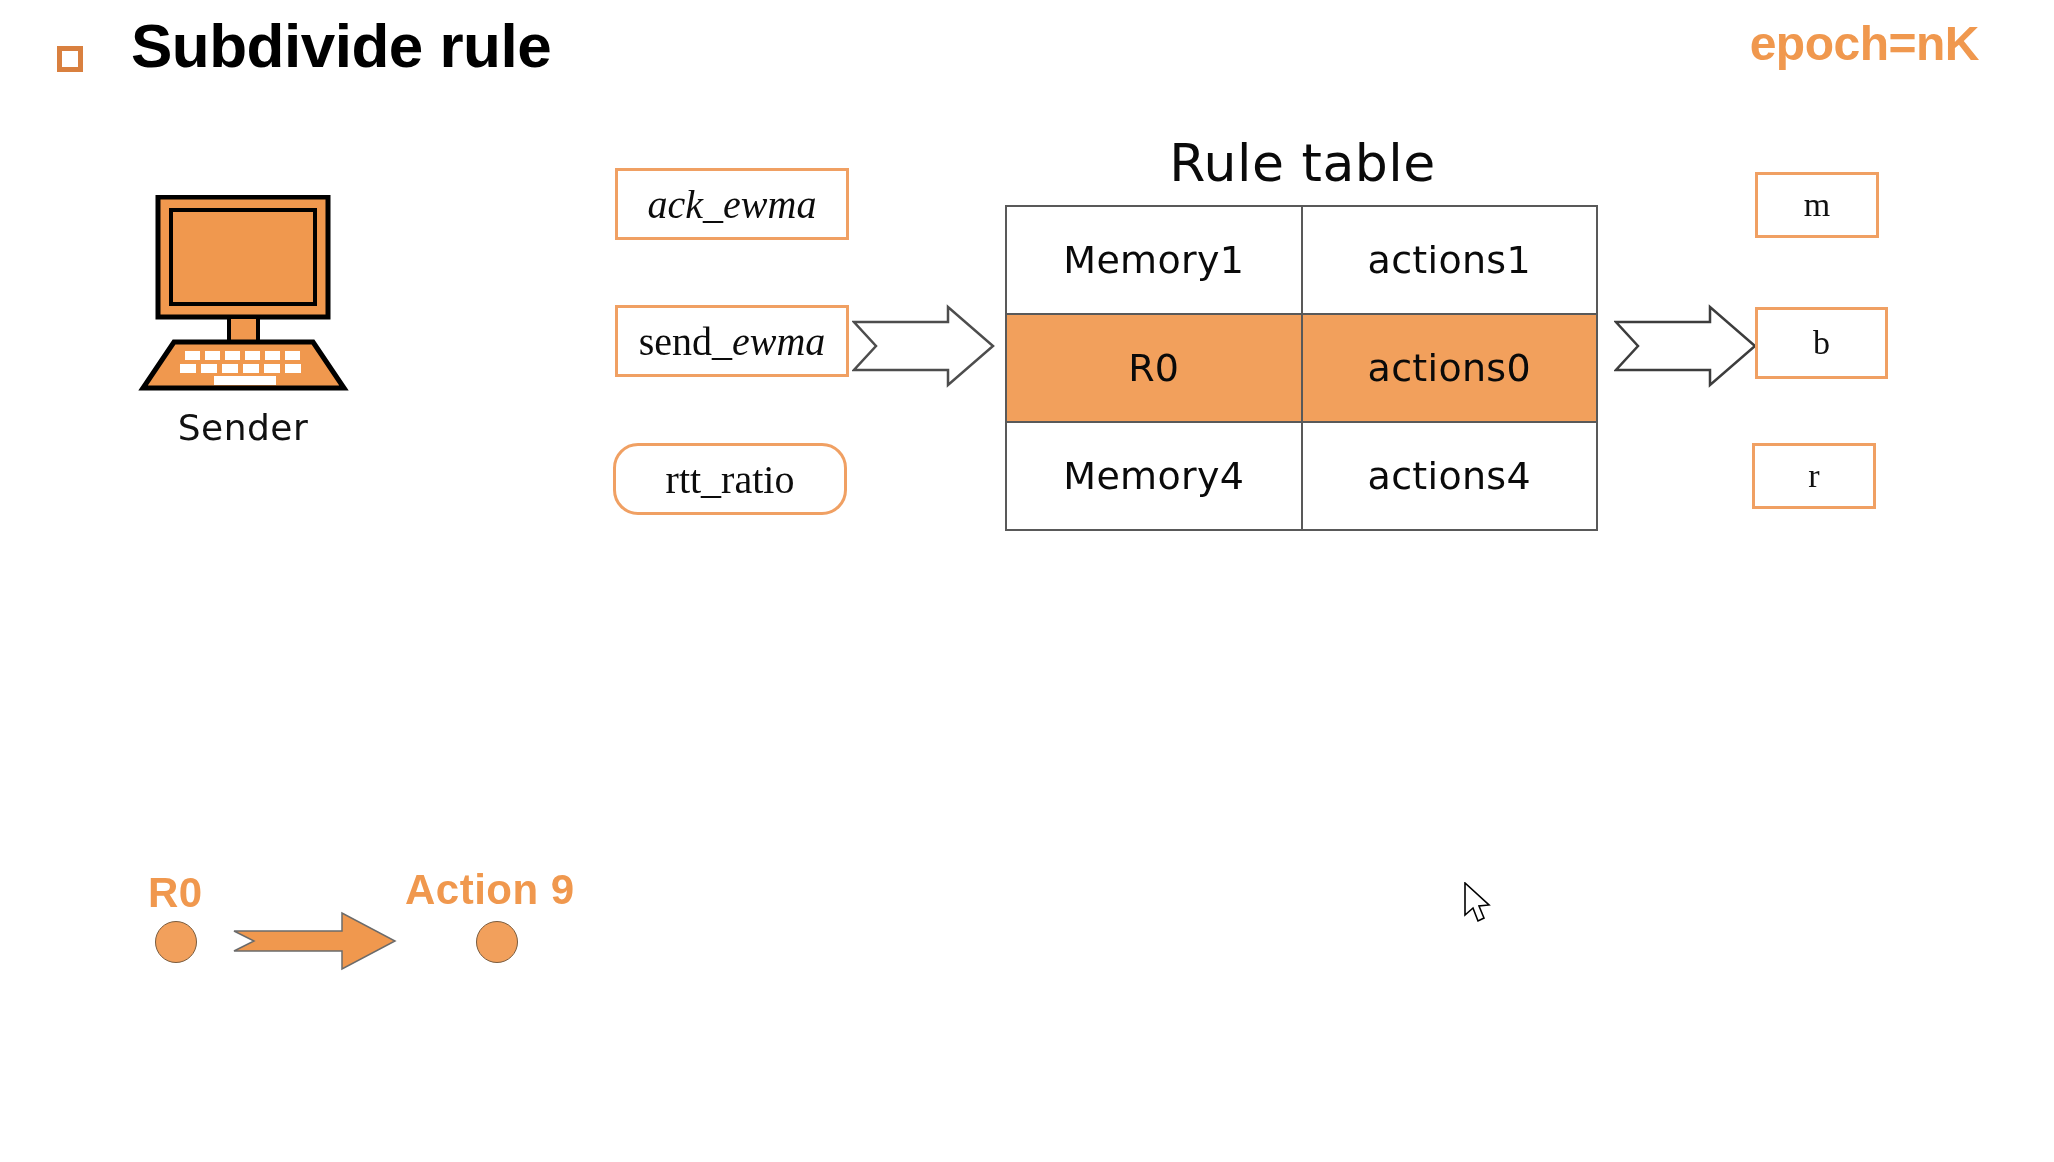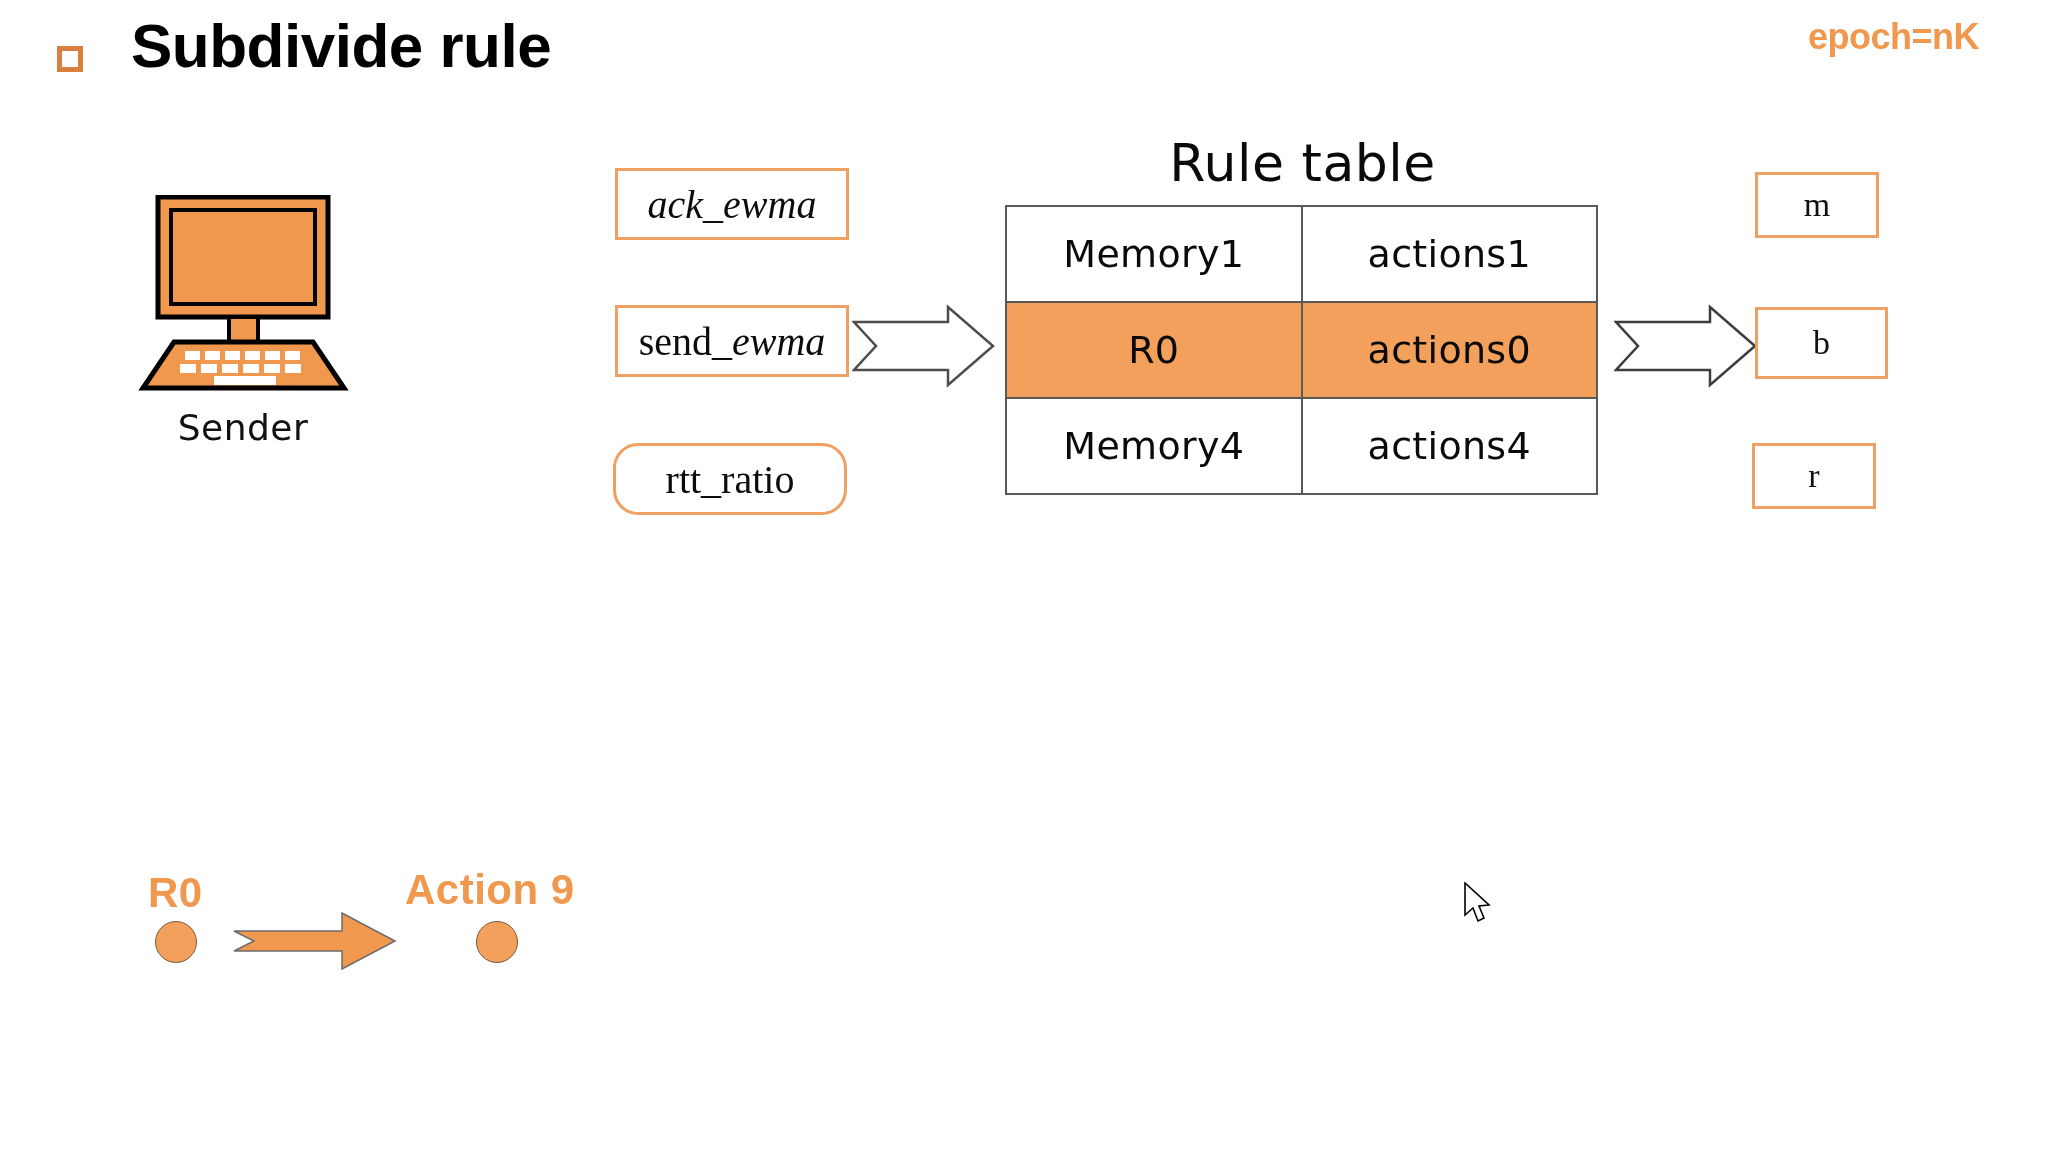--- a/index.html
+++ b/index.html
@@ -44,21 +44,21 @@
     color: #000000;
     letter-spacing: -0.5px;
     white-space: nowrap;
   }
   .epoch-label {
     position: absolute;
     right: 75px;
     top: 16px;
     font-family: "Liberation Sans", sans-serif;
     font-weight: bold;
-    font-size: 36px;
+    font-size: 48px;
     color: #F0984E;
     letter-spacing: -0.5px;
     white-space: nowrap;
   }
 
   
   .sender-block {
     position: absolute;
     left: 130px;
     top: 195px;
@@ -133,21 +133,21 @@
   }
   .rule-table td {
     border: 2px solid #595959;
     height: 86px;
     text-align: center;
     vertical-align: middle;
     font-family: "DejaVu Sans", sans-serif;
     font-size: 38px;
     color: #0a0a0a;
     background: #ffffff;
-    padding: 4px;
+    padding: 10px;
     letter-spacing: 0.3px;
   }
   .rule-table tr.highlight td {
     background: #F2A05C;
   }
 
   
   .out-box {
     position: absolute;
     border: 3px solid #F0A063;

